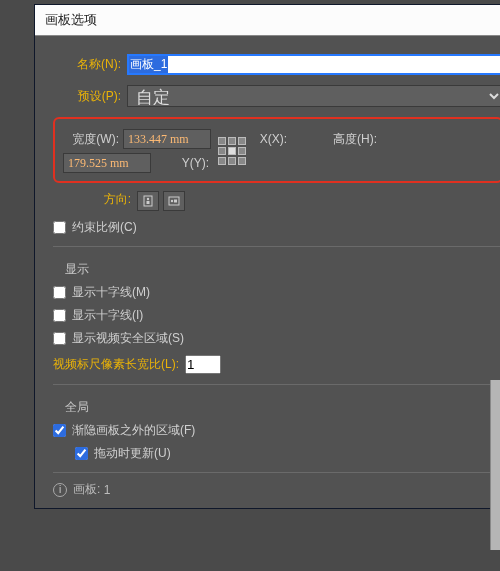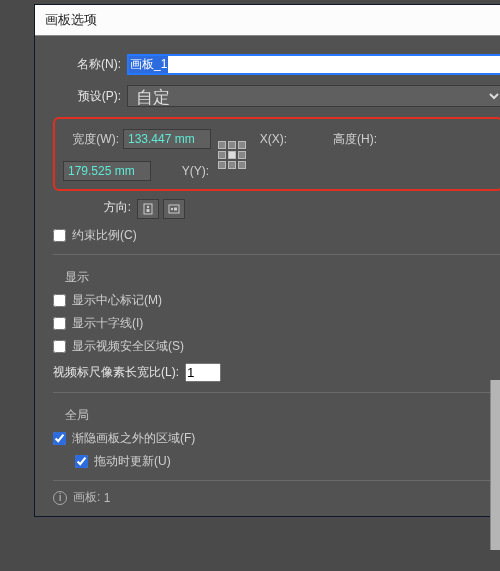--- a/index.html
+++ b/index.html
@@ -30,21 +30,21 @@
   }
   .body {
     padding: 18px 18px 10px 18px;
   }
   .row {
     display: flex;
     align-items: center;
     margin-bottom: 10px;
   }
   .label {
-    color: #e5e5e5;
+    color: #eab308;
     margin-right: 6px;
   }
   .name-row .label { width: 68px; text-align: right; }
   .preset-row .label { width: 68px; text-align: right; }
   .name-input {
     flex: 1;
     background: #fff !important;
     color: #000 !important;
     border: 2px solid #2679ff !important;
   }
@@ -65,31 +65,31 @@
   }
   .redbox {
     border: 2px solid #e03020;
     border-radius: 6px;
     padding: 10px 8px 8px 8px;
     margin-bottom: 8px;
   }
   .dim-grid {
     display: grid;
     grid-template-columns: 60px 90px 38px 40px 90px;
-    row-gap: 12px;
+    row-gap: 4px;
     align-items: center;
   }
   .dim-label { text-align: right; padding-right: 4px; }
   .dim-input {
     background: #5f5f5f;
     border: 1px solid #3a3a3a;
-    color: #5eead4;
+    color: #fdba74;
     height: 20px;
     padding: 2px 4px;
-    font-family: Liberation Sans, sans-serif;
+    font-family: Liberation Serif, serif;
     font-size: 12px;
     width: 88px;
   }
   .refgrid {
     display: grid;
     grid-template-columns: repeat(3, 8px);
     grid-template-rows: repeat(3, 8px);
     gap: 2px;
     justify-content: center;
     align-content: center;
@@ -218,21 +218,21 @@
       <input type="checkbox" style="">
       <span>约束比例(C)</span>
     </label>
 
     <hr class="sep">
 
     <div class="section-title">显示</div>
 
     <label class="cbrow">
       <input type="checkbox" style="">
-      <span>显示中心标记(M)</span>
+      <span>显示十字线(M)</span>
     </label>
     <label class="cbrow">
       <input type="checkbox" style="">
       <span>显示十字线(I)</span>
     </label>
     <label class="cbrow">
       <input type="checkbox" style="">
       <span>显示视频安全区域(S)</span>
     </label>
 

